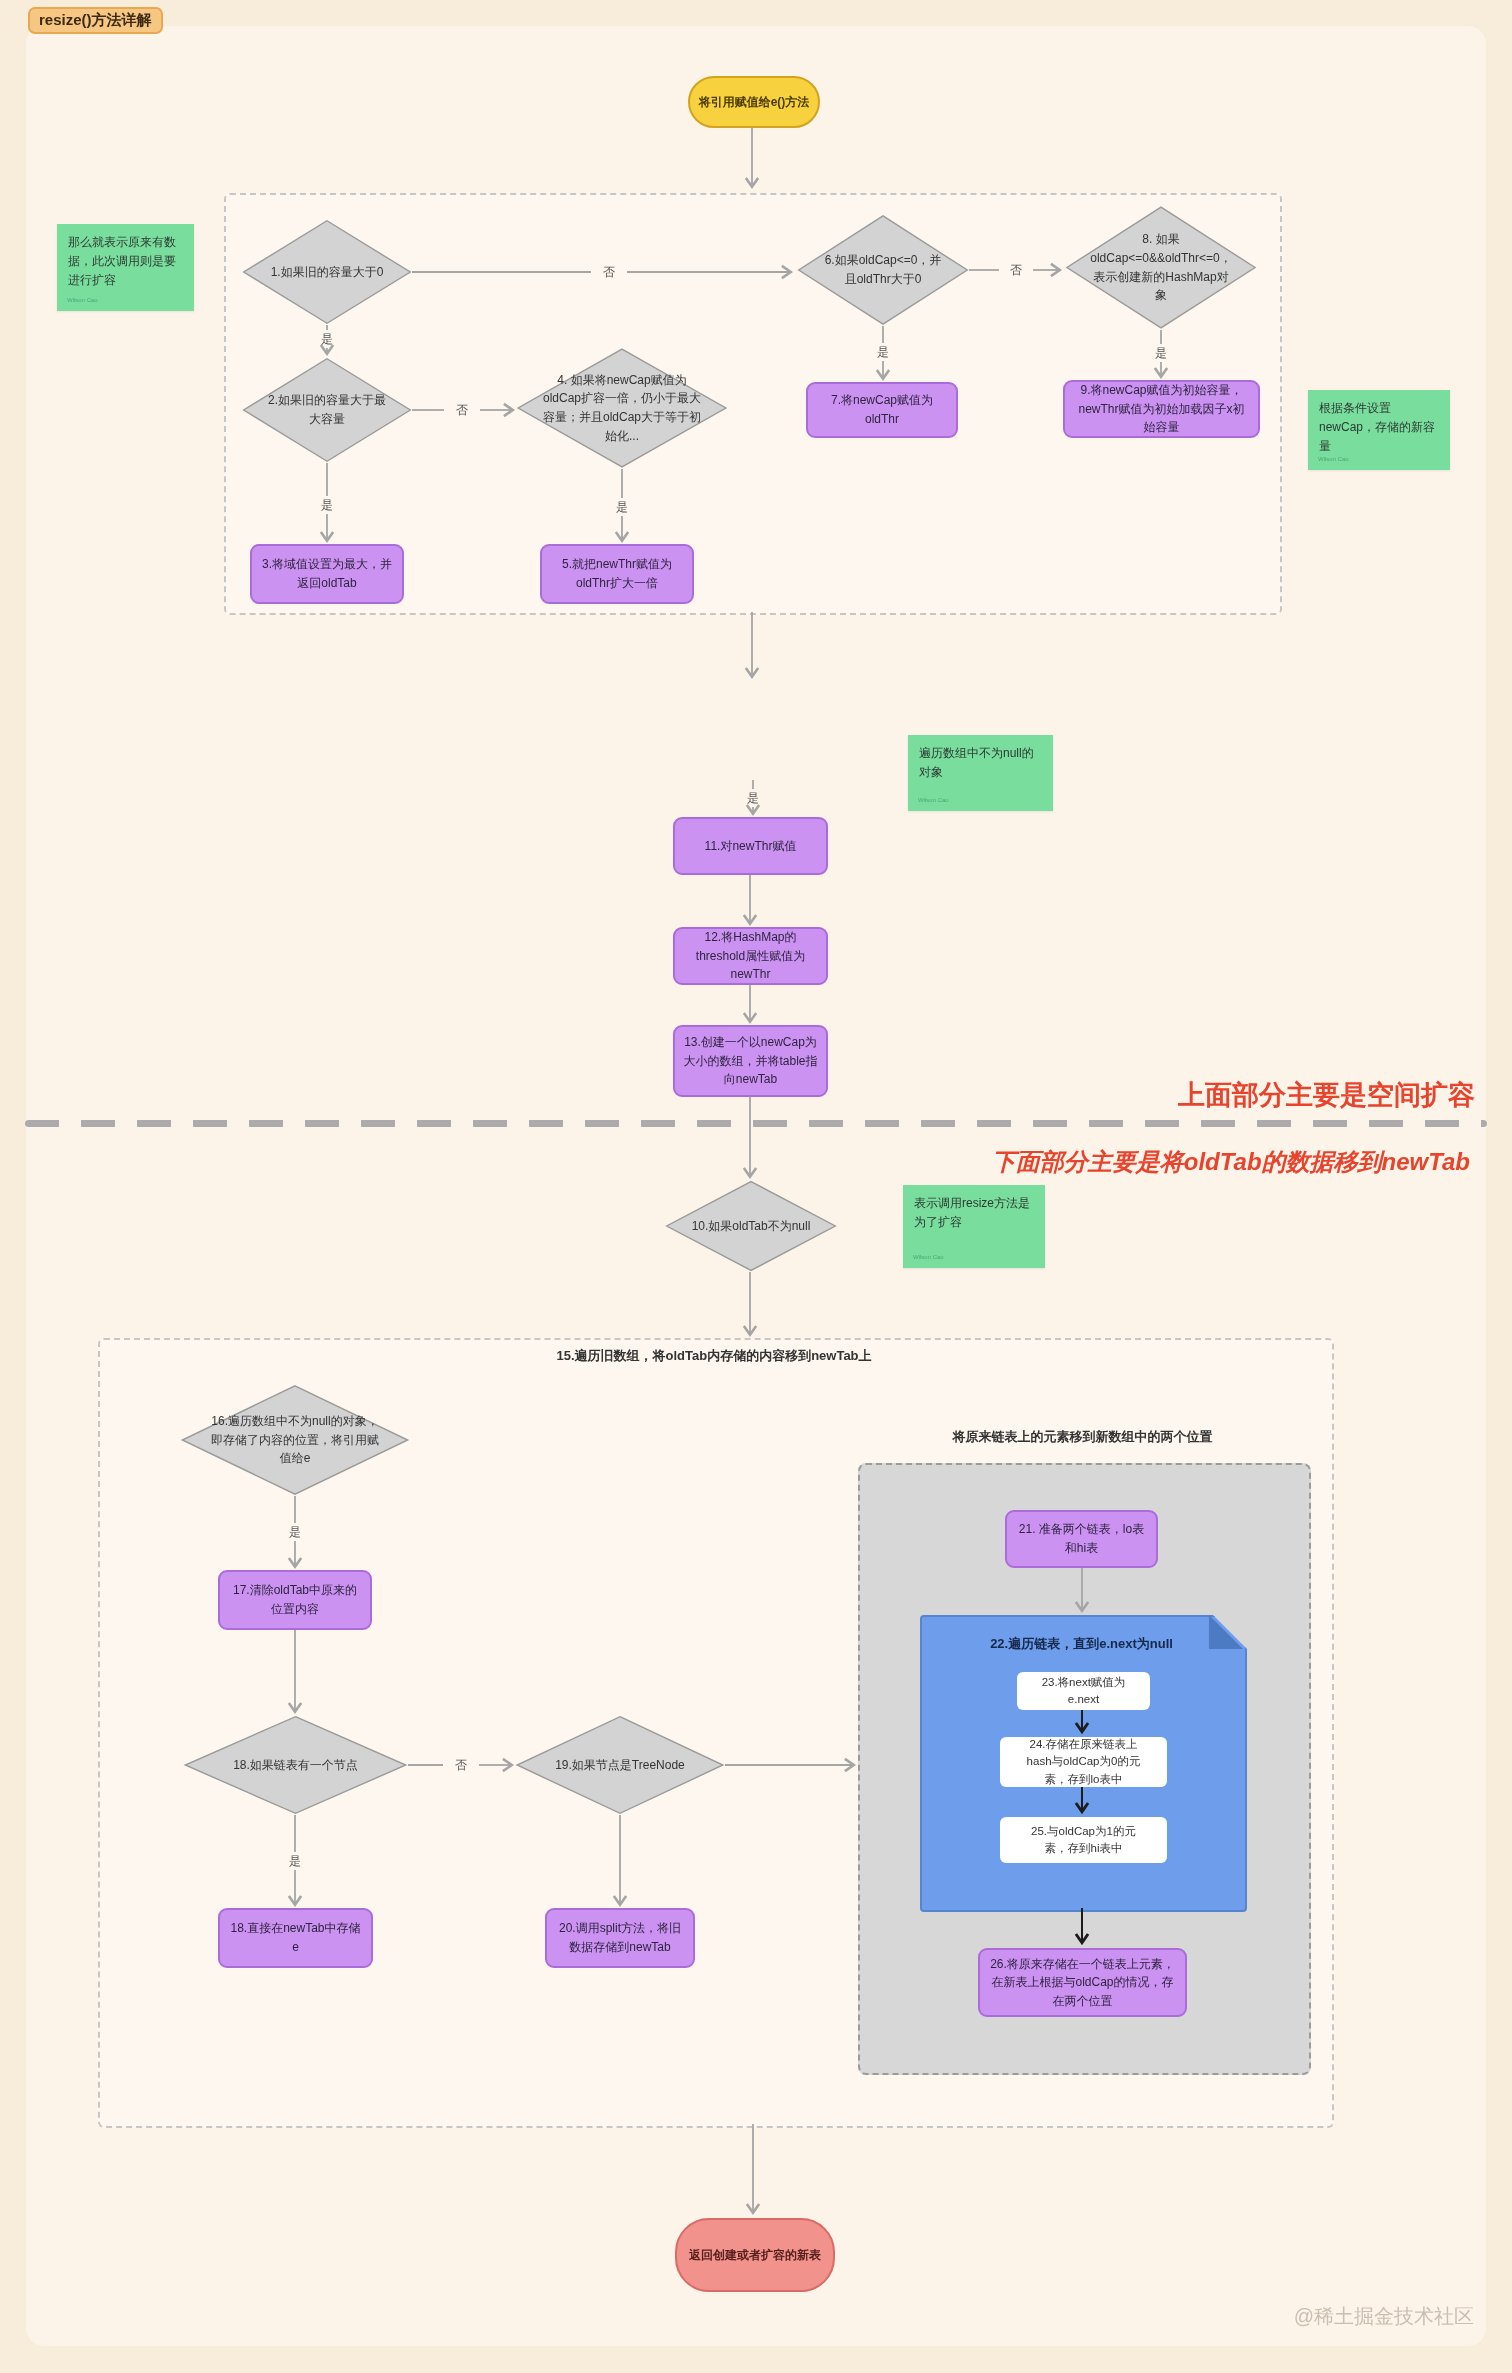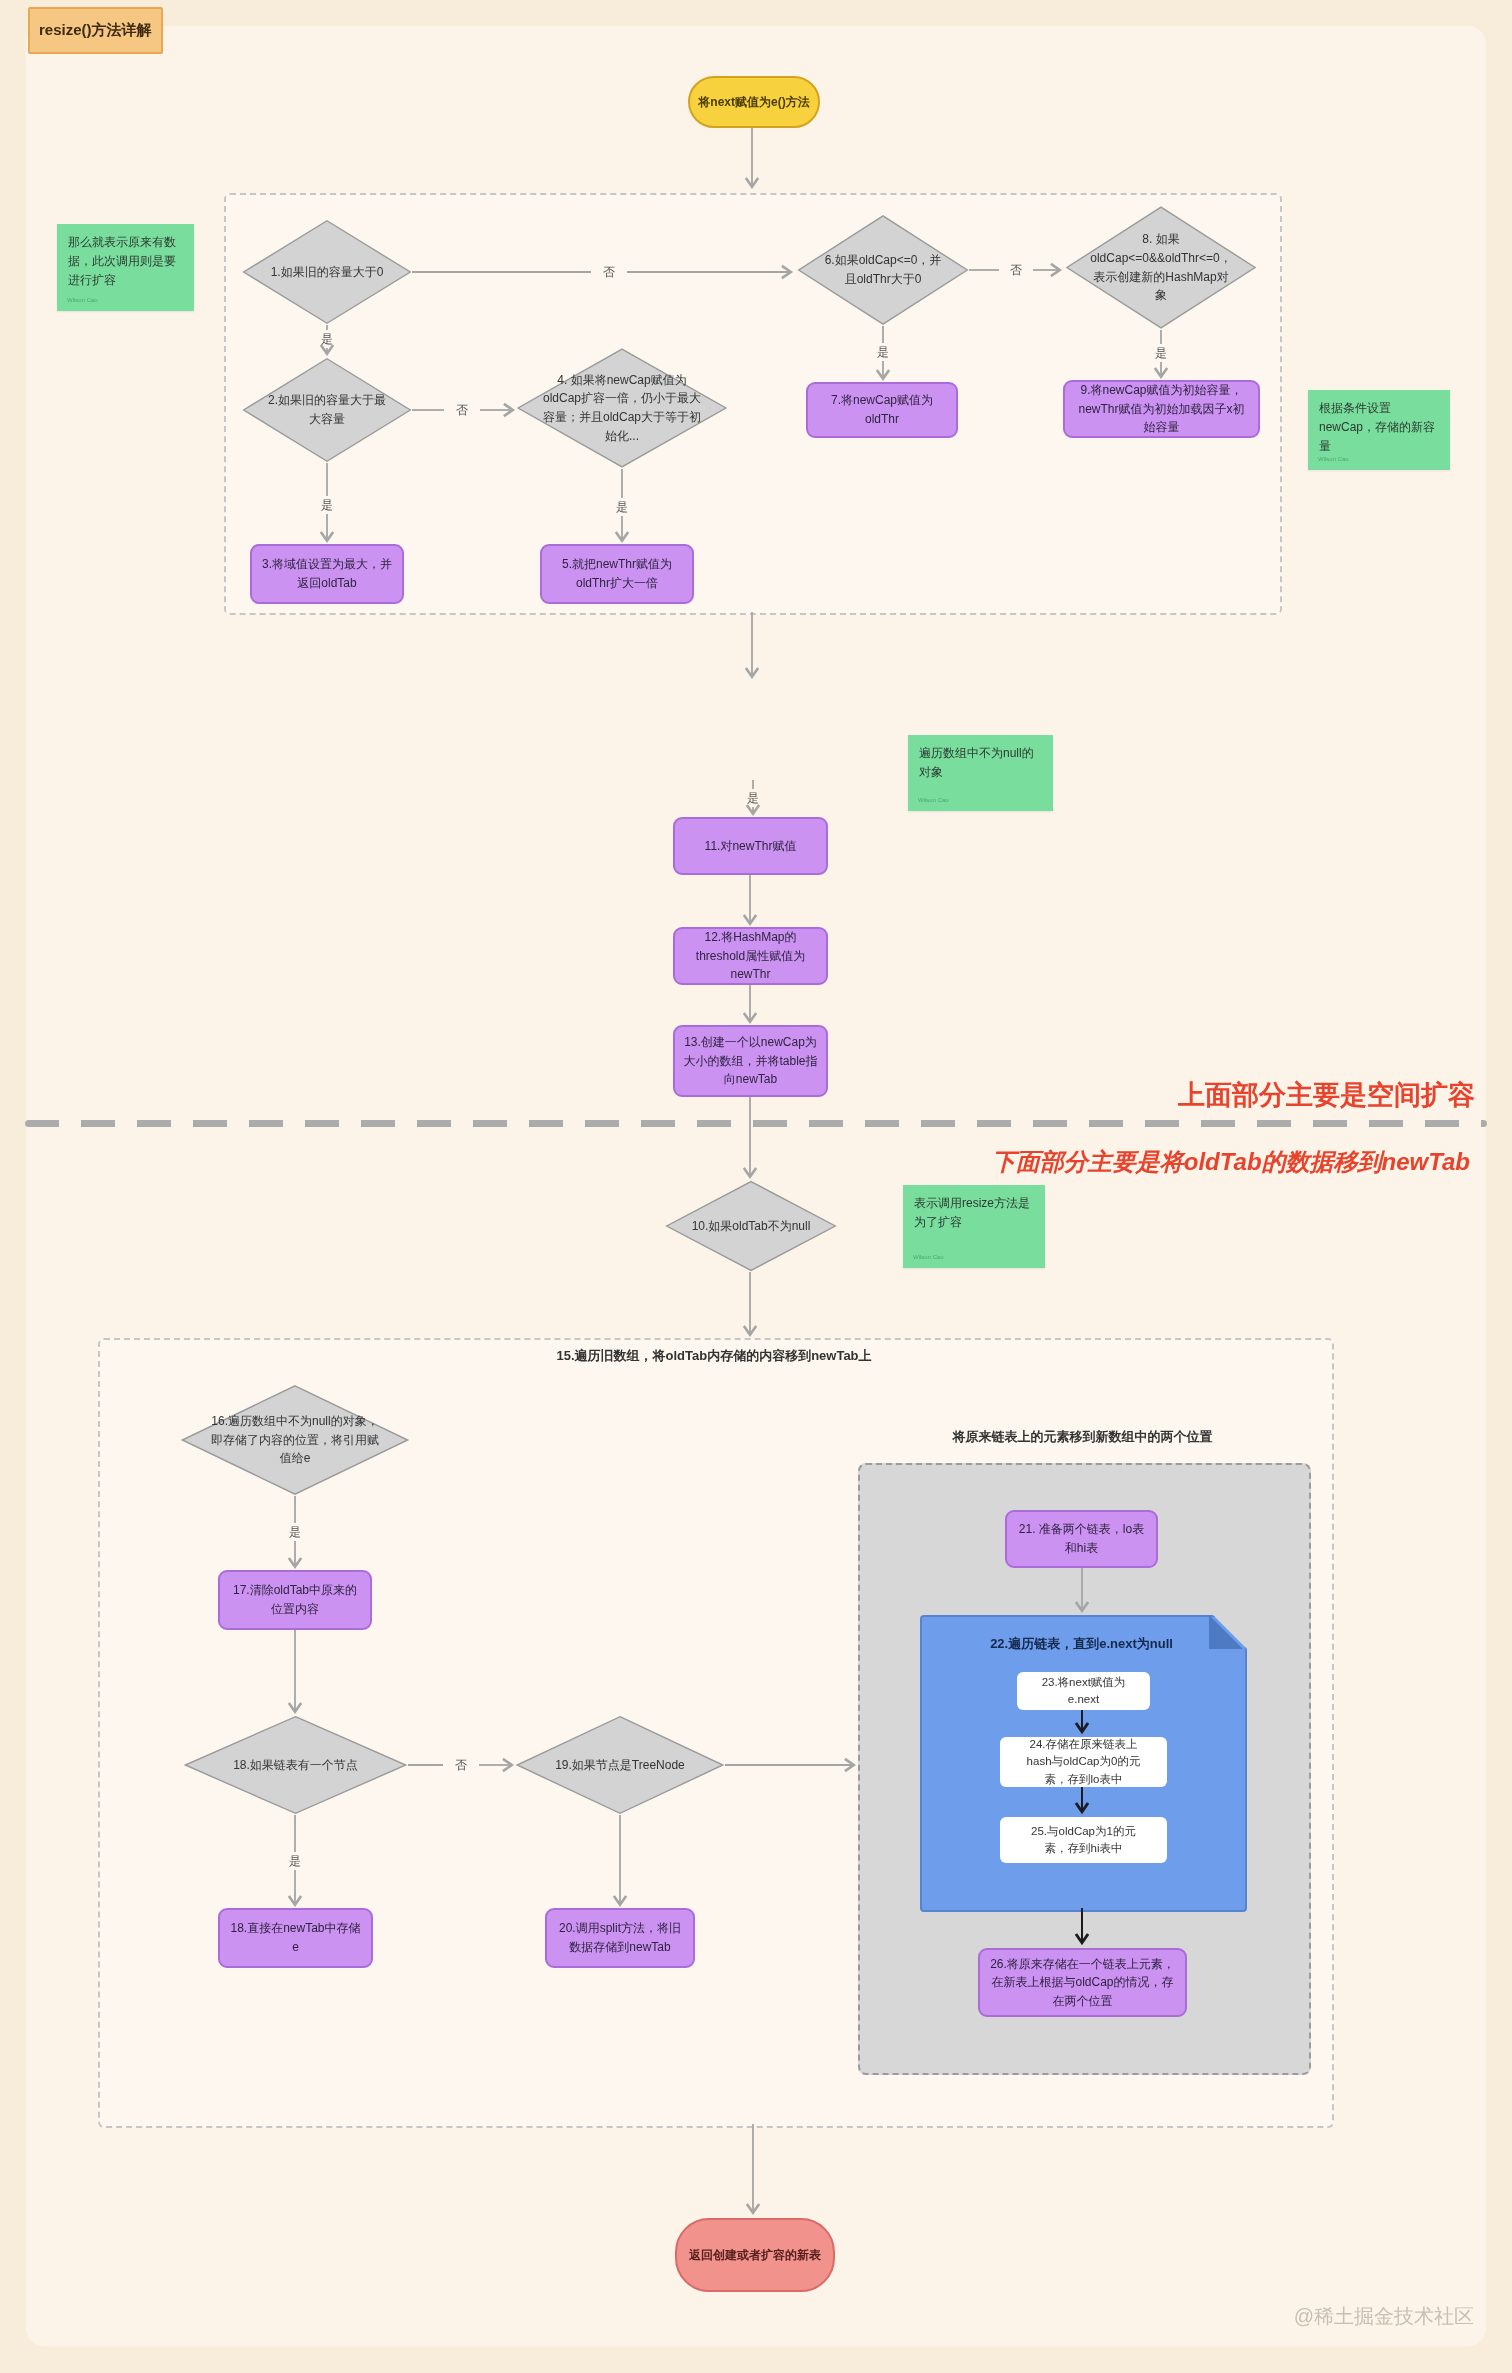--- a/index.html
+++ b/index.html
@@ -9,22 +9,22 @@
     font-family:"Liberation Sans","DejaVu Sans",sans-serif;
     color:#3a3a3a;
   }
   #canvas{position:absolute;inset:0;}
   #panel{
     position:absolute;left:26px;top:26px;width:1460px;height:2320px;
     background:#fcf4e8;border-radius:18px;
   }
   #title-badge{
     position:absolute;left:28px;top:7px;
-    background:#f6c783;border:2px solid #e8a851;border-radius:2px;
-    padding:12px 9px;font-size:15px;font-weight:bold;color:#3c2a12;z-index:5;
+    background:#f6c783;border:2px solid #e8a851;border-radius:7px;
+    padding:2px 9px;font-size:15px;font-weight:bold;color:#3c2a12;z-index:5;
   }
   .dashed-container{
     position:absolute;border:2px dashed #c6c6c6;border-radius:6px;
     background:rgba(255,255,255,0.30);
   }
   #container-top{left:224px;top:193px;width:1054px;height:418px;}
   #container-loop{left:98px;top:1338px;width:1232px;height:786px;}
   .container-label{
     position:absolute;text-align:center;font-size:13px;font-weight:bold;color:#333;
   }
@@ -199,21 +199,21 @@
   <div class="edge-label" style="left:327px;top:505px;">是</div>
   <div class="edge-label" style="left:622px;top:507px;">是</div>
   <div class="edge-label" style="left:883px;top:352px;">是</div>
   <div class="edge-label" style="left:1161px;top:353px;">是</div>
   <div class="edge-label" style="left:753px;top:798px;">是</div>
   <div class="edge-label" style="left:295px;top:1532px;">是</div>
   <div class="edge-label" style="left:461px;top:1765px;">否</div>
   <div class="edge-label" style="left:295px;top:1861px;">是</div>
 
   <div id="n-start" class="terminal">
-    <span>将next赋值为e()方法</span>
+    <span>将引用赋值给e()方法</span>
   </div>
   <div id="n-end" class="terminal">
     <span>返回创建或者扩容的新表</span>
   </div>
 
   <div id="n-d1" class="diamond">
     <svg class="shape" viewBox="0 0 100 60" preserveAspectRatio="none">
         <polygon points="50,1 99,30 50,59 1,30" fill="#d3d3d3" stroke="#9a9a9a" stroke-width="1.4" vector-effect="non-scaling-stroke"></polygon>
       </svg>
     <div class="txt">1.如果旧的容量大于0</div>

